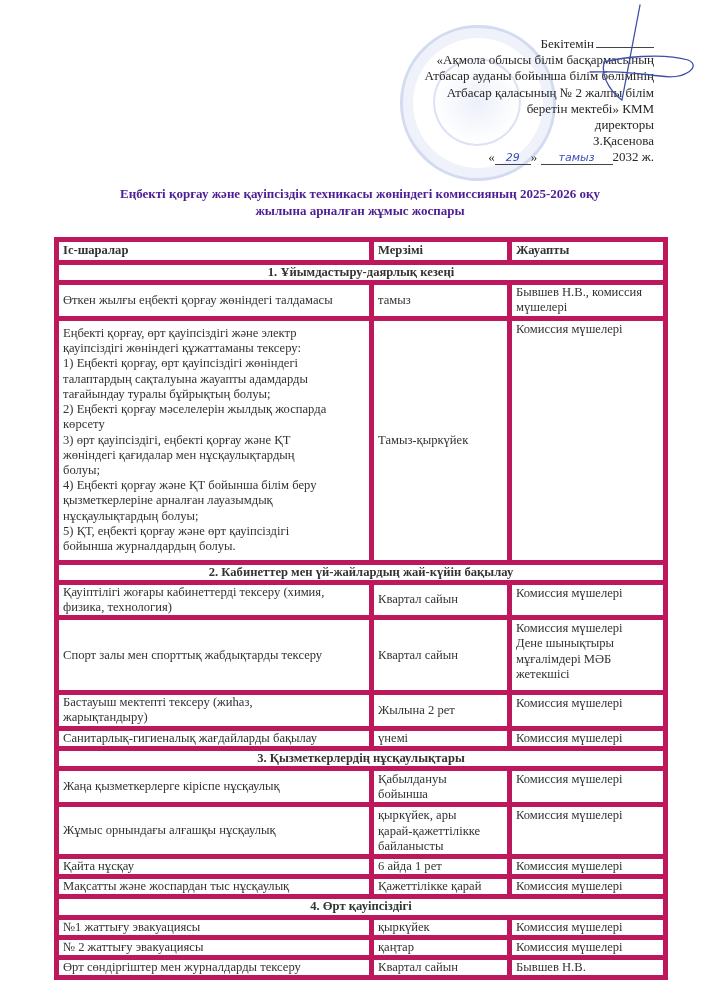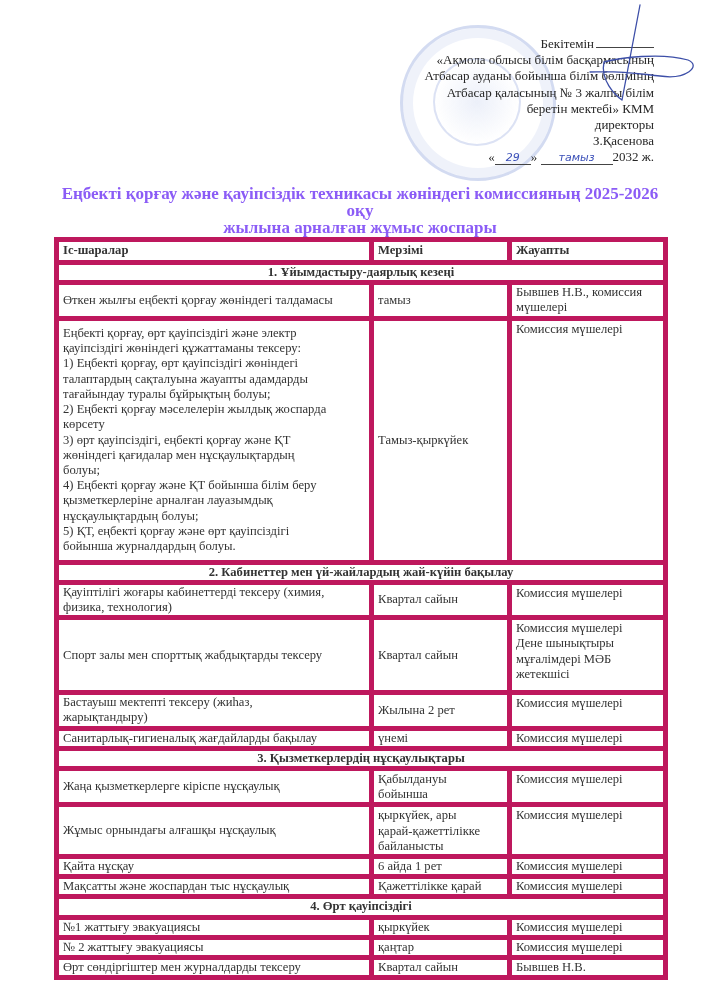--- a/index.html
+++ b/index.html
@@ -26,21 +26,21 @@
     z-index: 1;
   }
   .stamp-inner {
     position: absolute; left: 30px; top: 30px; width: 84px; height: 84px;
     border-radius: 50%; border: 2px solid rgba(96,124,206,0.22);
     background: radial-gradient(circle, rgba(120,145,215,0.14) 0%, rgba(255,255,255,0) 70%);
   }
   .signature { position: absolute; left: 560px; top: 0px; width: 150px; height: 110px; z-index: 3; }
   .doc-title {
     position: absolute; top: 185px; left: 60px; width: 600px;
-    text-align: center; font-weight: bold; font-size: 17px; line-height: 17px; color: #8b5cf6;
+    text-align: center; font-weight: bold; font-size: 13px; line-height: 17px; color: #4c1d95;
   }
   table.plan {
     position: absolute; top: 237px; left: 54px; width: 609px;
     border-collapse: collapse; table-layout: fixed;
     font-size: 12.6px; line-height: 15.2px; color: #333;
   }
   table.plan td, table.plan th {
     border: 5px solid #be185d; padding: 0 4px; vertical-align: middle; text-align: left;
   }
   table.plan th { font-weight: bold; height: 18px; }
@@ -58,21 +58,21 @@
 <svg class="signature" viewBox="0 0 150 110">
   <path d="M80 5 L62 100 M62 100 C 55 95 40 80 44 62 C 60 58 100 52 128 60 C 142 66 126 80 100 76 C 80 74 60 70 30 72" fill="none" stroke="#3d4fa8" stroke-width="1.3" stroke-linecap="round"></path>
 </svg>
 
 <div class="approval">
   <div class="approve-title">
     <span>Бекітемін</span><span class="line"></span>
   </div>
   <div>«Ақмола облысы білім басқармасының</div>
   <div>Атбасар ауданы бойынша білім бөлімінің</div>
-  <div>Атбасар қаласының № 3 жалпы білім</div>
+  <div>Атбасар қаласының № 2 жалпы білім</div>
   <div>беретін мектебі» КММ</div>
   <div>директоры</div>
   <div>З.Қасенова</div>
   <div class="date-line">
     <span>«</span><span class="blank day">29</span><span>»</span>
     <span class="blank month">тамыз</span><span>2032 ж.</span>
   </div>
 </div>
 
 <div class="doc-title">

